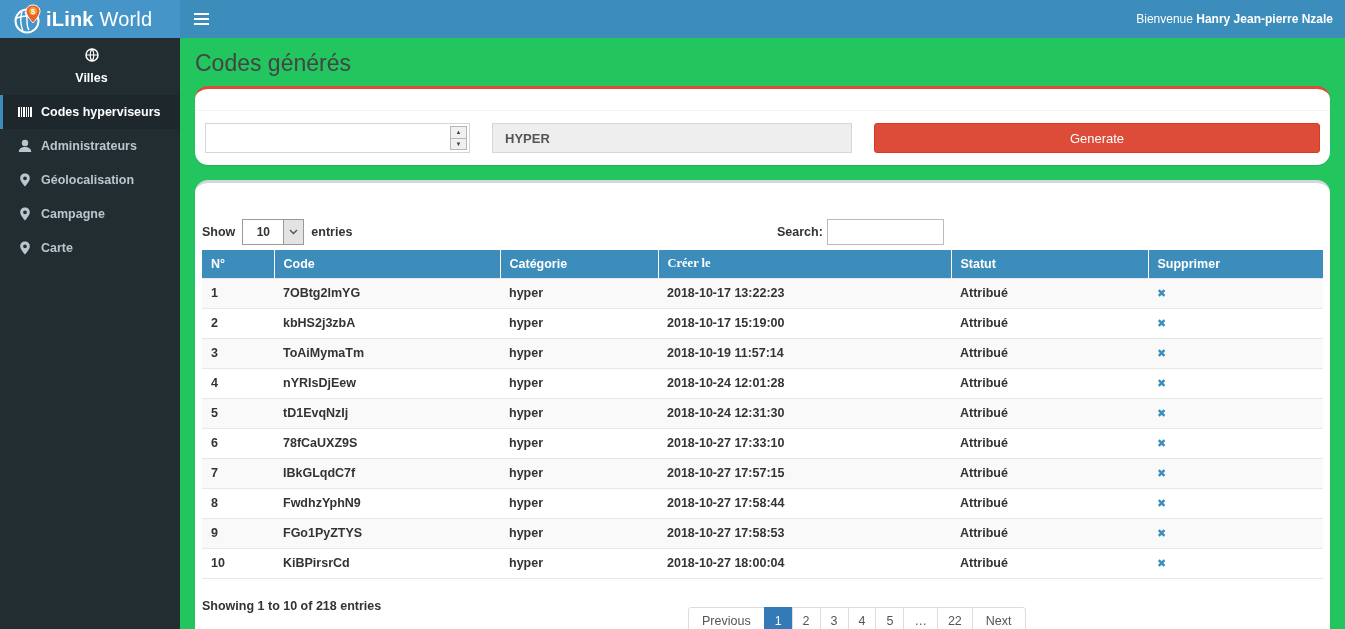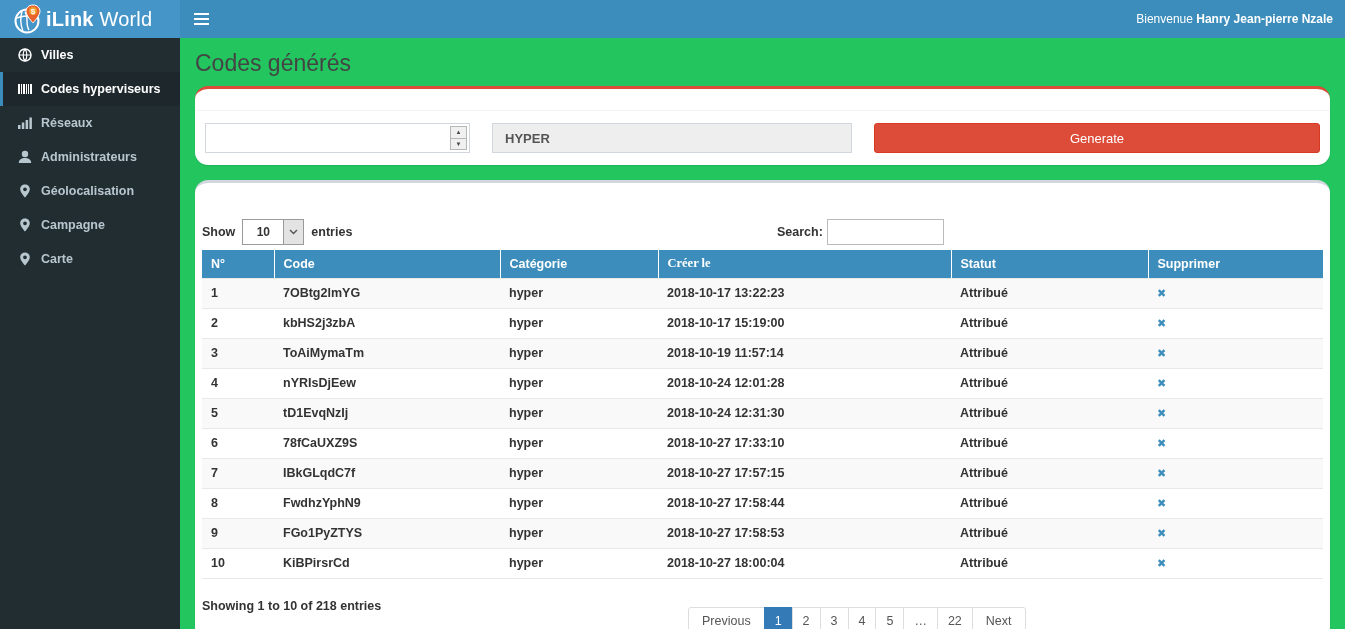--- a/index.html
+++ b/index.html
@@ -15,21 +15,21 @@
   .logo-glyph { position:absolute; left:12px; top:3px; width:33px; height:33px; }
   .navbar { flex:1; background:#3c8dbc; display:flex; align-items:center; justify-content:space-between; }
   .hamburger { padding:0 14px; height:38px; display:flex; flex-direction:column; justify-content:center; gap:3px; cursor:pointer; }
   .hamburger i { display:block; width:15px; height:2px; background:#fff; }
   .welcome { color:#fff; font-size:12px; padding-right:12px; }
   .welcome b { font-weight:bold; }
 
   
   .sidebar { position:absolute; left:0; top:38px; bottom:0; width:180px; background:#222d32; }
   .side-item { display:flex; align-items:center; gap:9px; padding:10px 15px; font-size:12.5px; font-weight:bold; color:#b8c7ce; cursor:pointer; border-left:3px solid transparent; }
-  .side-item.bright { color:#fff; }
+  .side-item.bright { color:#fff;flex-direction:column; }
   .side-item.active { background:#1e282c; color:#fff; border-left-color:#3c8dbc; }
   .side-item svg { width:14px; height:14px; flex-shrink:0; }
 
   
   .main { position:absolute; left:180px; top:38px; right:0; bottom:0; background:#22c55e; overflow:hidden; }
   .page-title { font-size:23px; font-weight:normal; color:#444; margin:12px 0 9px; padding-left:15px; }
 
   .box { background:#fff; margin:0 15px; border-radius:13px; box-shadow:0 1px 1px rgba(0,0,0,.1); }
   .box-danger { border-top:3px solid #dd4b39; }
   .box-default { border-top:3px solid #d2d6de; margin-top:15px; height:460px; }
@@ -121,33 +121,20 @@
               <rect x="0" y="2" width="2" height="10"></rect>
               <rect x="3" y="2" width="1" height="10"></rect>
               <rect x="5" y="2" width="2" height="10"></rect>
               <rect x="8" y="2" width="1" height="10"></rect>
               <rect x="10" y="2" width="1" height="10"></rect>
               <rect x="12" y="2" width="2" height="10"></rect>
             </g>
           </svg>
         </span>
         <span>Codes hyperviseurs</span>
-      </div>
-      <div class="side-item">
-        <span style="display: flex;">
-          <svg viewBox="0 0 14 14" style="width: 14px; height: 14px;">
-            <g fill="currentColor">
-              <rect x="0" y="9" width="2.5" height="4"></rect>
-              <rect x="3.8" y="6.5" width="2.5" height="6.5"></rect>
-              <rect x="7.6" y="4" width="2.5" height="9"></rect>
-              <rect x="11.4" y="1.5" width="2.5" height="11.5"></rect>
-            </g>
-          </svg>
-        </span>
-        <span>Réseaux</span>
       </div>
       <div class="side-item">
         <span style="display: flex;">
           <svg viewBox="0 0 14 14" style="width: 14px; height: 14px;">
             <g fill="currentColor">
               <circle cx="7" cy="4" r="3.2"></circle>
               <path d="M0.8 13 C0.8 9.8 3.5 8 7 8 C10.5 8 13.2 9.8 13.2 13 Z"></path>
             </g>
           </svg>
         </span>

